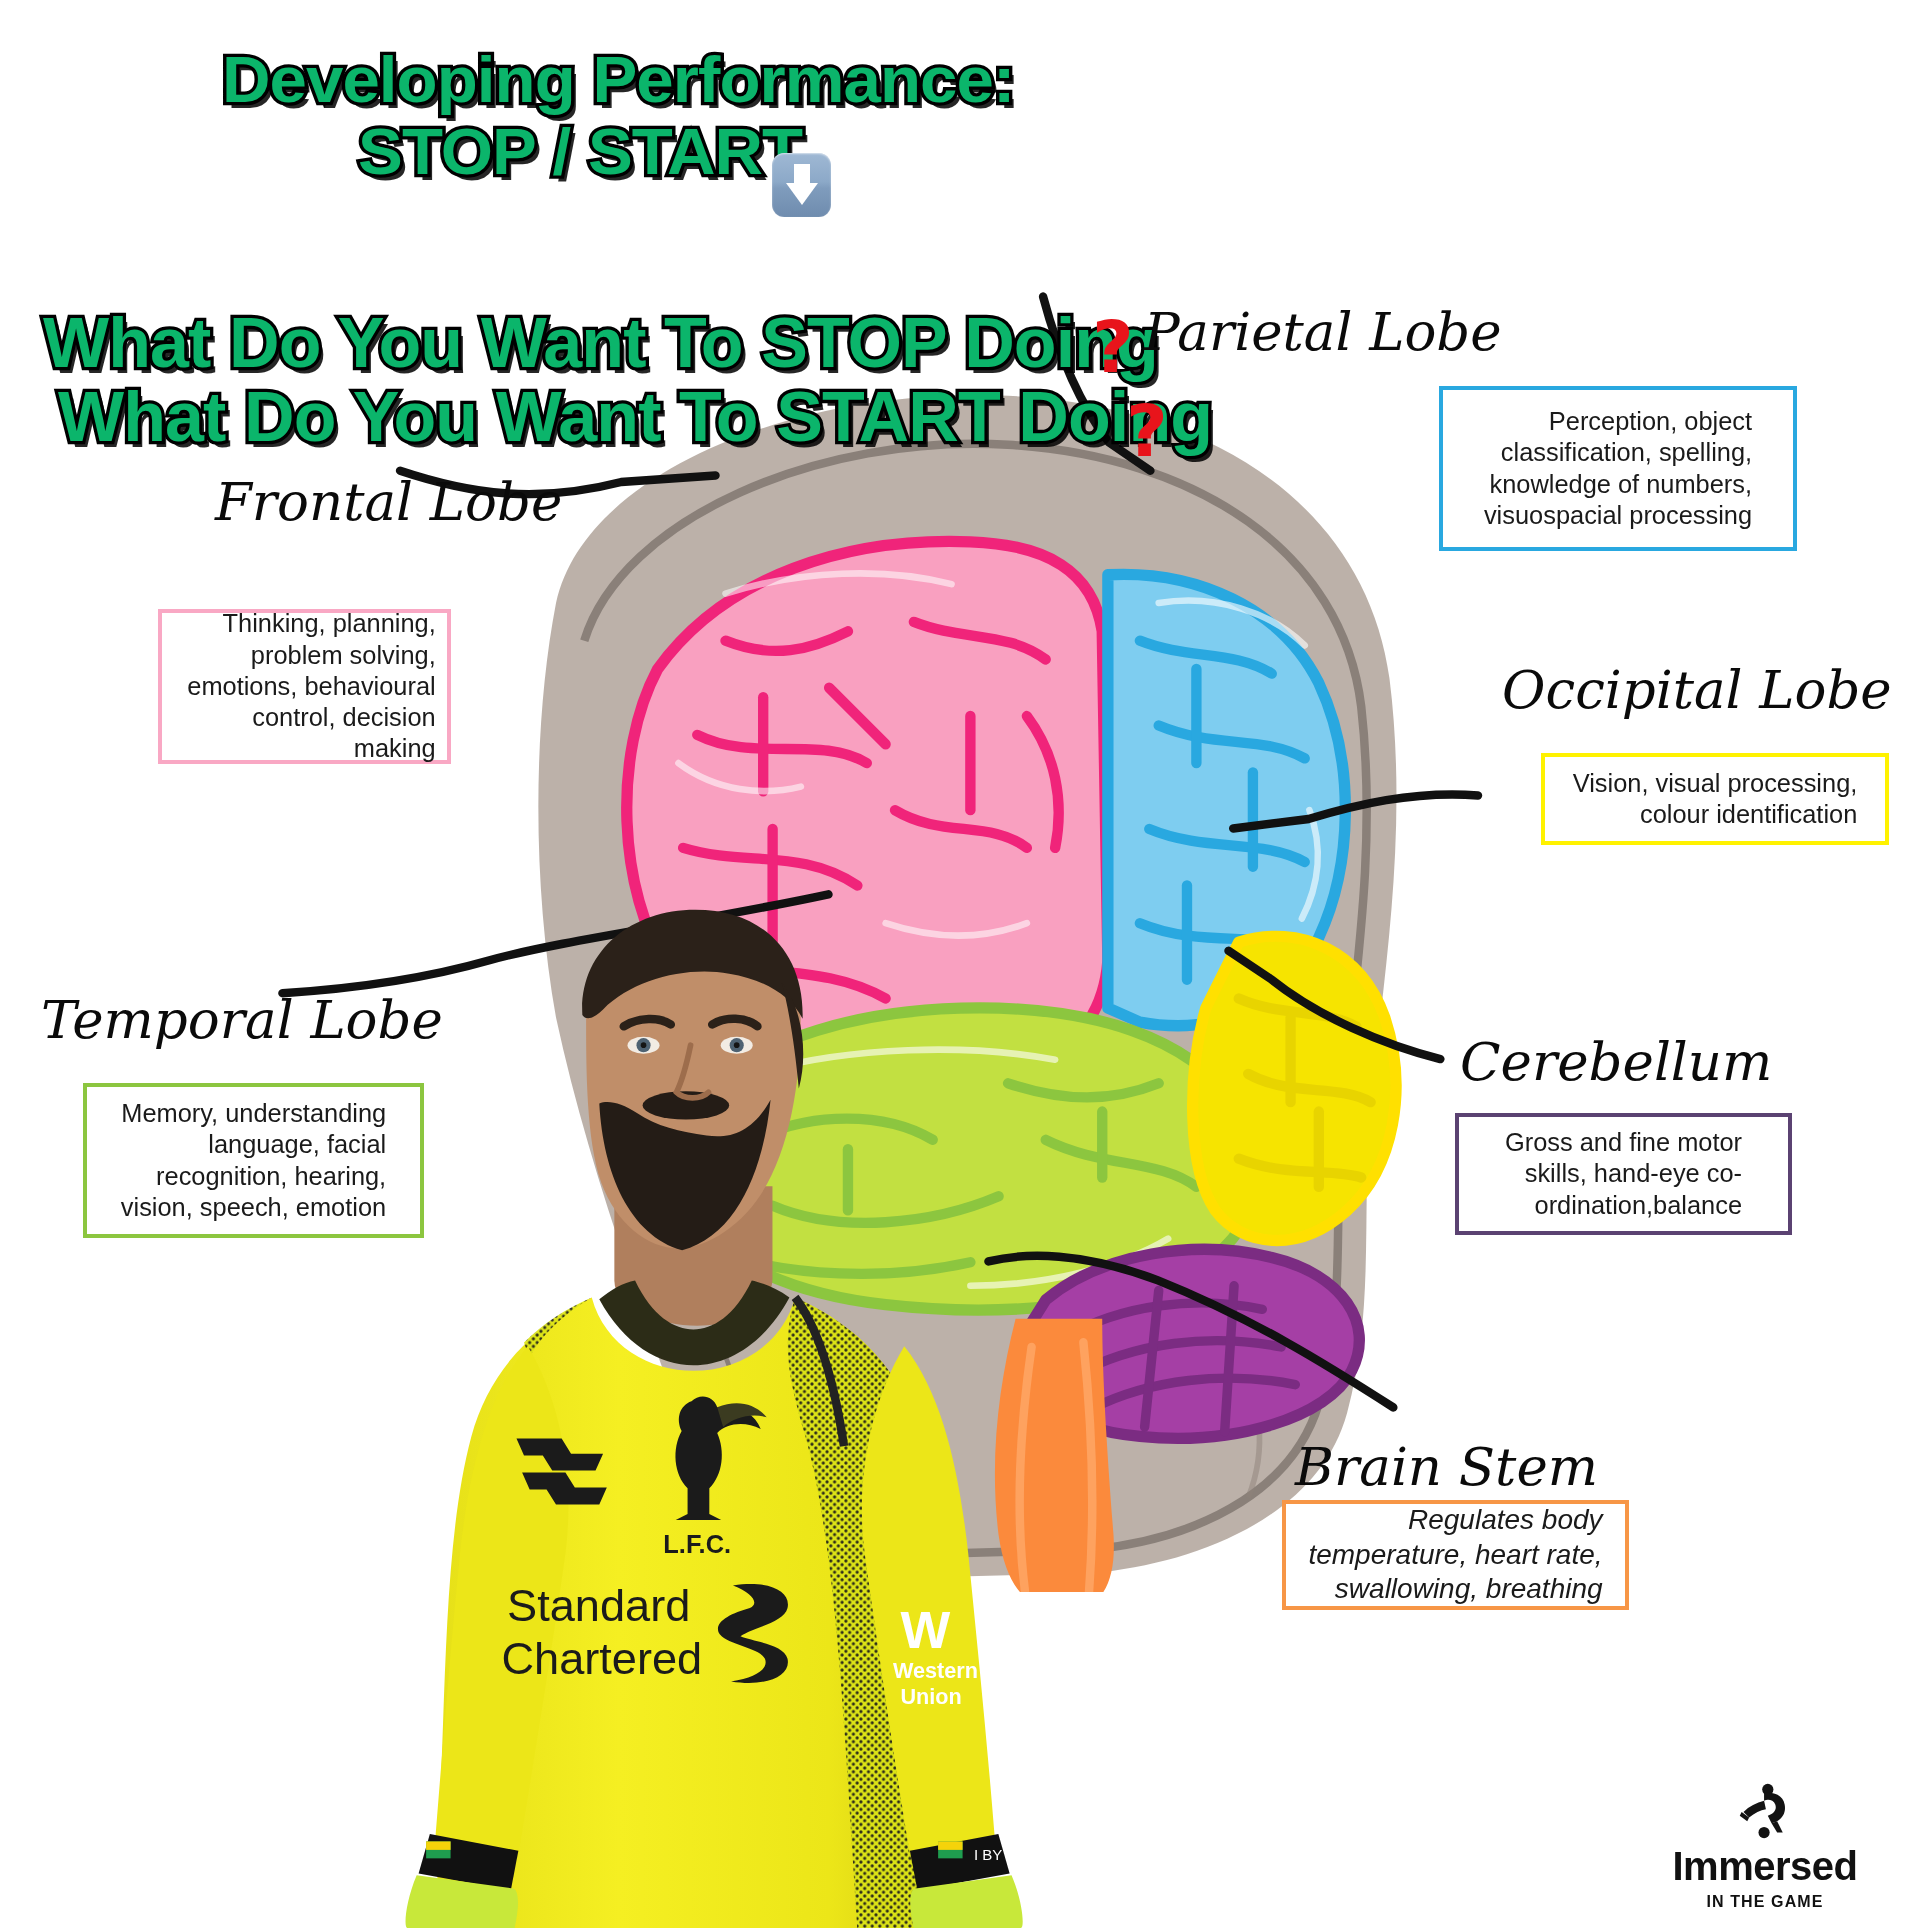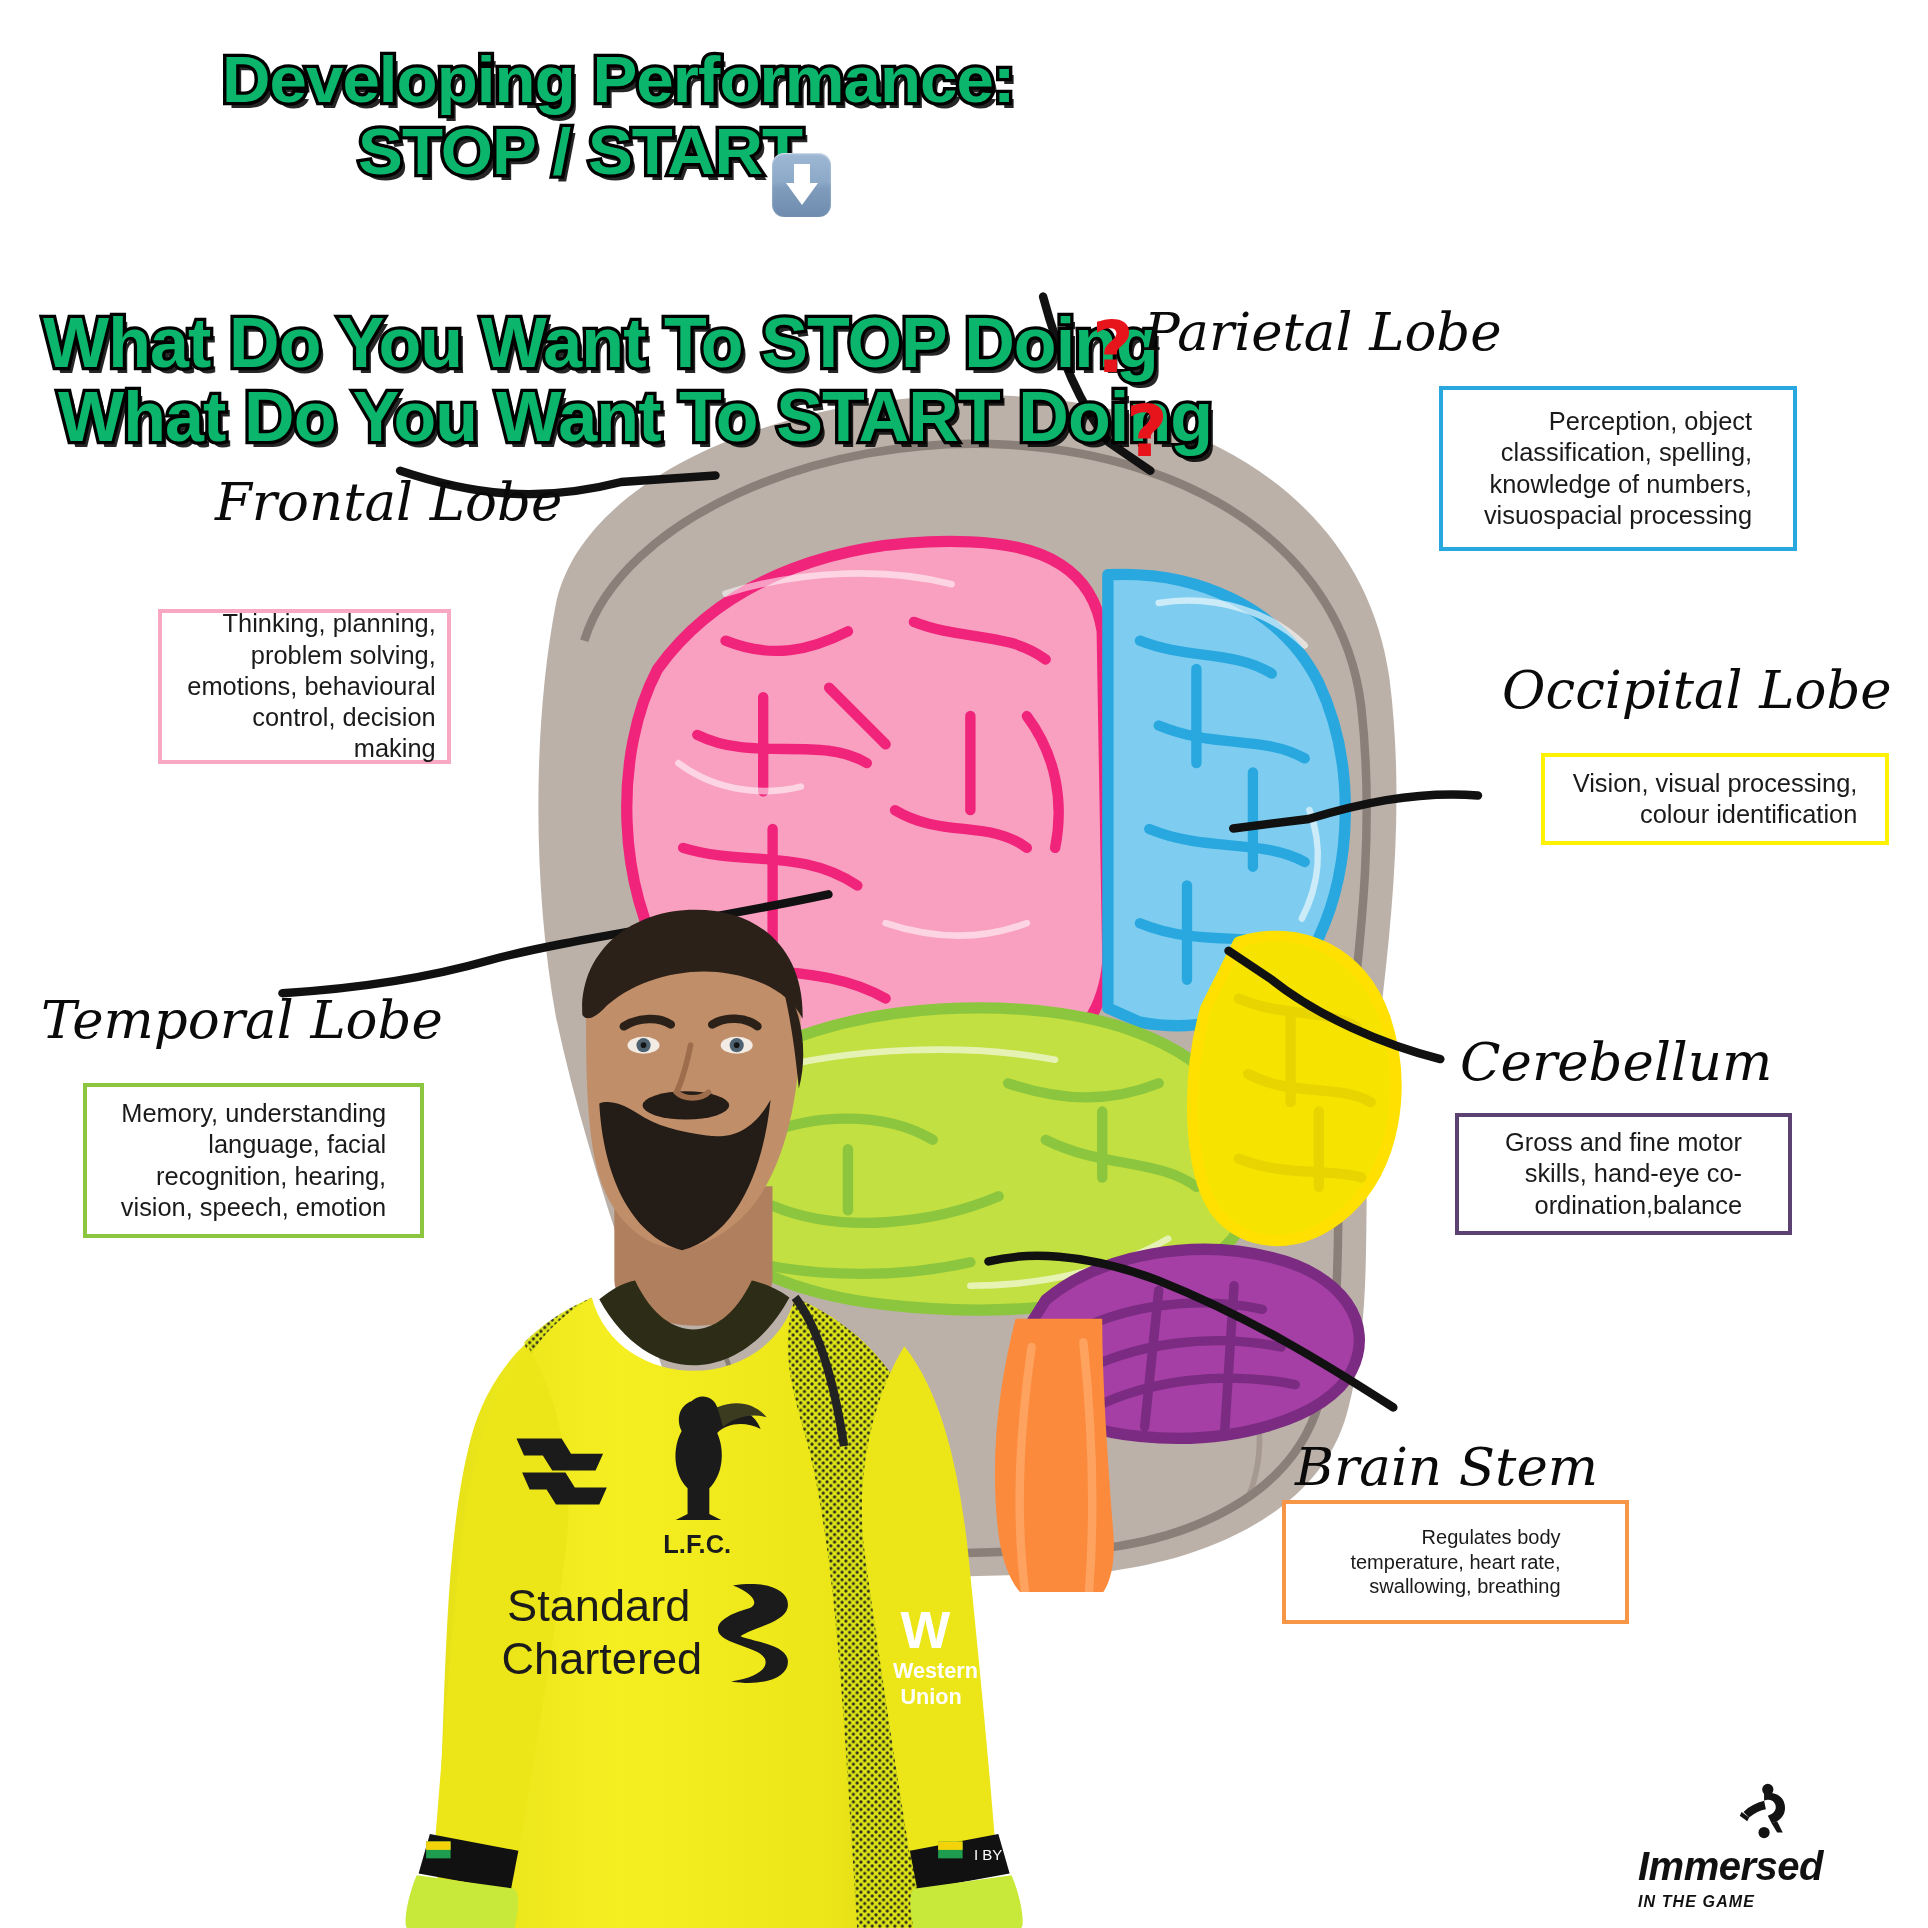--- a/index.html
+++ b/index.html
@@ -128,22 +128,21 @@
   #brain-svg { position:absolute; left:0; top:0; }
 
   
   #player { position: absolute; left: 377px; top: 904px; width: 678px; height: 1024px; }
 
   
   #logo-block {
     position: absolute;
     right: 36px; bottom: 17px;
     width: 254px;
-    text-align: left;
-    font-style: italic;
+    text-align: center;
   }
   #logo-word {
     font-family: "Liberation Sans", sans-serif;
     font-weight: bold;
     font-size: 40px;
     color: #111;
     letter-spacing: -0.5px;
     line-height: 1;
   }
   #logo-tag {
@@ -350,21 +349,21 @@
   </div>
 
   <div class="desc-box" style="left:1455px; top:1113px; width:337px; height:122px; border:4.7px solid #5b4272; font-size:25.4px;">
     <div>
       <span>Gross and fine motor</span>
       <span>skills, hand-eye co-</span>
       <span>ordination,balance</span>
     </div>
   </div>
 
-  <div class="desc-box" style="left:1282px; top:1500px; width:347px; height:124px; border:4.7px solid #f79646; font-size:20px;">
+  <div class="desc-box" style="left:1282px; top:1500px; width:347px; height:110px; border:4.7px solid #f79646; font-size:28px;font-style:italic;">
     <div>
       <span>Regulates body</span>
       <span>temperature, heart rate,</span>
       <span>swallowing, breathing</span>
     </div>
   </div>
 
   <div id="player">
     <svg width="678" height="1024" viewBox="0 0 720 1088" xmlns="http://www.w3.org/2000/svg">
       <defs>

